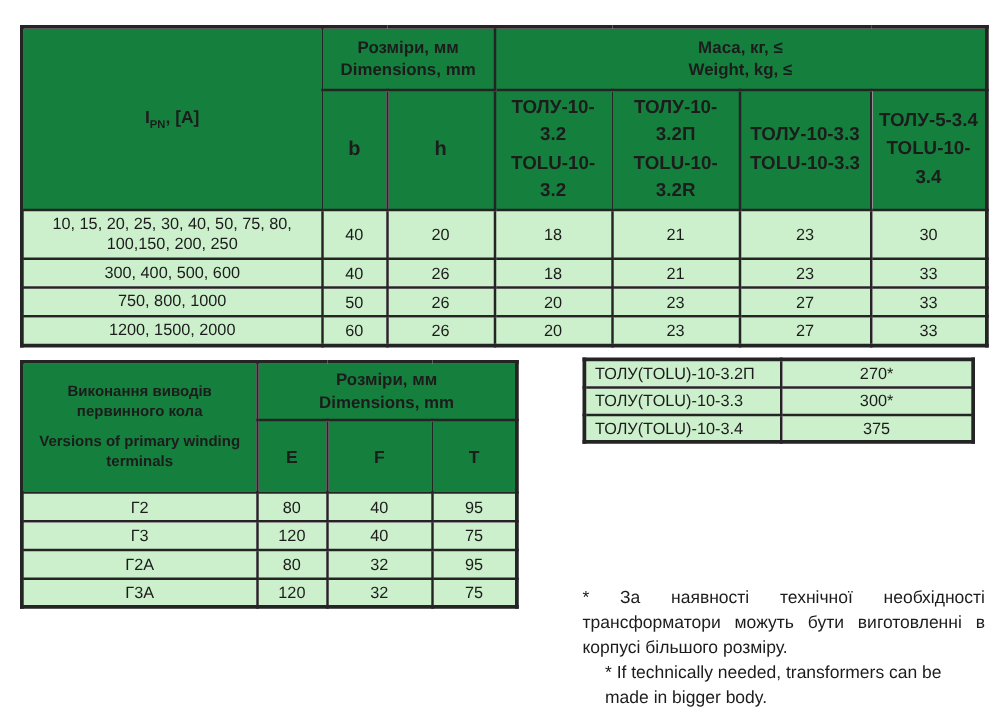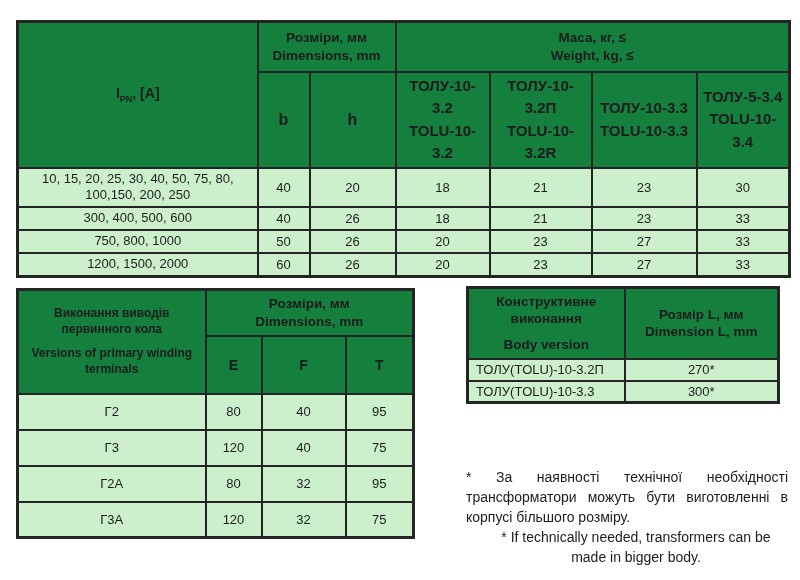--- a/index.html
+++ b/index.html
@@ -23,38 +23,38 @@
   .ipn-cell{vertical-align:top;padding-top:16px;font-size:14px;}
   .ipn-cell sub{font-size:9px;margin-top:32px;}
   .two-line{font-size:13.5px;line-height:1.35;}
   .model-cell{font-size:15px;line-height:1.5;padding:2px 1px;}
   .range-cell{font-size:13px;line-height:1.3;}
 
   
   .terminals-table{left:16px;top:288px;width:396px;}
   .terminals-table .hdr-top{height:46px;}
   .terminals-table .hdr-eft{height:58px;}
-  .terminals-table .row{height:36px;}
+  .terminals-table .row{height:23px;}
   .terminals-head{vertical-align:middle;font-size:12px;line-height:1.3;}
   .terminals-head .en-block{margin-top:9px;}
   .eft-cell{font-size:14px;}
 
   
   .body-table{left:466px;top:286px;width:311px;}
   .body-table .hdr{height:71px;}
   .body-table .row{height:22px;}
   .body-table td.ver{text-align:left;padding-left:7px;}
   .body-head{font-size:13.5px;line-height:1.3;}
   .body-head .en-block{margin-top:8px;}
 
   
   .footnote{position:absolute;left:466px;top:468px;width:322px;font-size:14px;line-height:1.42;}
   .footnote p{margin:0;}
   .footnote .uk{text-align:justify;}
-  .footnote .en{text-align:center;margin-left:18px;}
+  .footnote .en{text-align:left;margin-left:18px;}
 </style>
 </head>
 <body>
 
 <div class="page">
 
   <table class="tbl top-table">
     <colgroup>
       <col style="width:240px">
         <col style="width:52px">
@@ -184,37 +184,31 @@
     </tr>
   </tbody>
     </table>
 
   <table class="tbl body-table">
     <colgroup>
       <col style="width:157px">
         <col style="width:154px">
     </colgroup>
     <tbody>
-        <tr class="hdr">
-      <th class="body-head">
-        <div>Конструктивне виконання</div>
-        <div class="en-block">Body version</div>
-      </th>
-      <th class="body-head">
-        <div>Розмір L, мм</div>
-        <div>Dimension L, mm</div>
-      </th>
-    </tr>
     <tr class="row">
       <td class="ver">ТОЛУ(TOLU)-10-3.2П</td>
       <td>270*</td>
     </tr>
     <tr class="row">
       <td class="ver">ТОЛУ(TOLU)-10-3.3</td>
       <td>300*</td>
+    </tr>
+    <tr class="row">
+      <td class="ver">ТОЛУ(TOLU)-10-3.4</td>
+      <td>375</td>
     </tr>
   </tbody>
     </table>
 
   <div class="footnote">
     <p class="uk">* За наявності технічної необхідності трансформатори можуть бути виготовленні в корпусі більшого розміру.</p>
     <p class="en">* If technically needed, transformers can be made in bigger body.</p>
   </div>
 
 </div>

